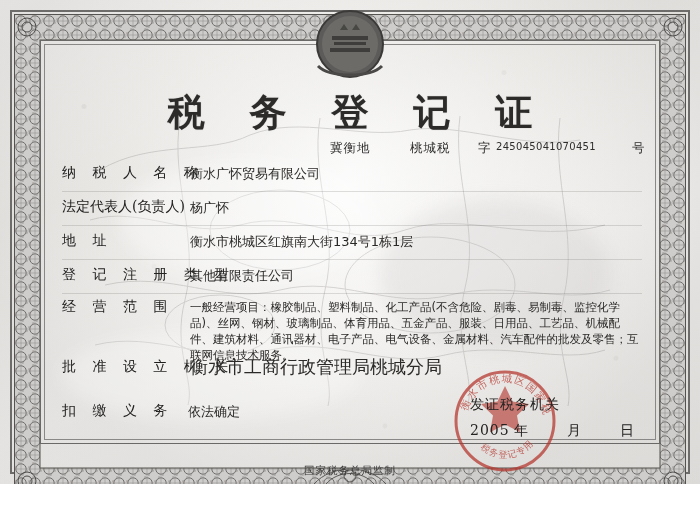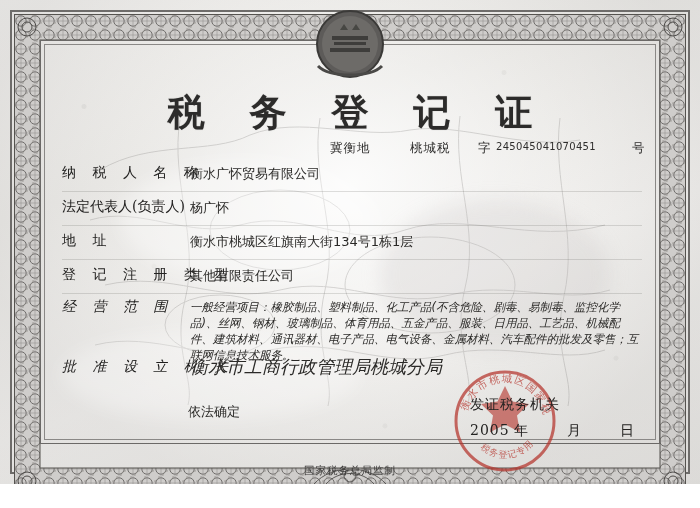--- a/index.html
+++ b/index.html
@@ -154,21 +154,20 @@
     position: absolute;
     left: 0;
     right: 0;
     bottom: 0;
     border-bottom: 1px solid #56545230;
   }
 
   
   .block {
     position: relative;
-    font-style: italic;
   }
   .block .label {
     position: absolute;
     left: 0;
     top: 4px;
     font-size: 14px;
     font-family: "DejaVu Serif", serif;
     letter-spacing: 6px;
     white-space: nowrap;
   }
@@ -355,20 +354,21 @@
       <span class="label">经 营 范 围</span>
       <span class="value">一般经营项目：橡胶制品、塑料制品、化工产品(不含危险、剧毒、易制毒、监控化学品)、丝网、钢材、玻璃制品、体育用品、五金产品、服装、日用品、工艺品、机械配件、建筑材料、通讯器材、电子产品、电气设备、金属材料、汽车配件的批发及零售；互联网信息技术服务。</span>
     </div>
 
     <div class="block" style="height:36px;">
       <span class="label">批 准 设 立 机 关</span>
       <span class="value" style="font-size:18px;">衡水市工商行政管理局桃城分局</span>
     </div>
 
     <div class="row" style="height:30px;margin-top:6px;">
+      <span class="label spread">扣 缴 义 务</span>
       <span class="value" style="left:126px;">依法确定</span>
     </div>
 
   </div>
 
   <svg class="seal" viewBox="0 0 106 106">
     <circle cx="53" cy="53" r="49" fill="none" stroke="#b5342c" stroke-width="3"></circle>
     <path d="M53,18 l7.5,15.5 L77,36 l-12,11.6 l3,16.7 L53,56.5 l-15,7.8 l3,-16.7 L29,36 l16.5,-2.5 z" fill="#b5342c" opacity=".85"></path>
     <path id="sealTop" d="M 14,53 A 39,39 0 0 1 92,53" fill="none"></path>
     <path id="sealBot" d="M 22,72 A 36,36 0 0 0 84,72" fill="none"></path>

